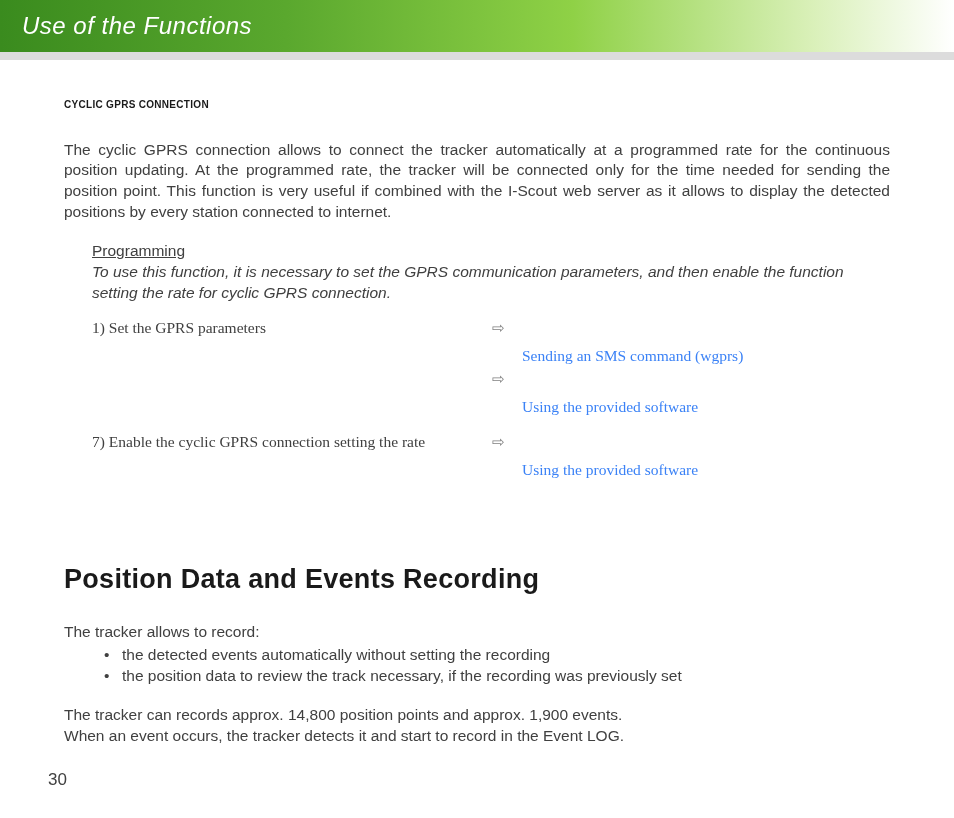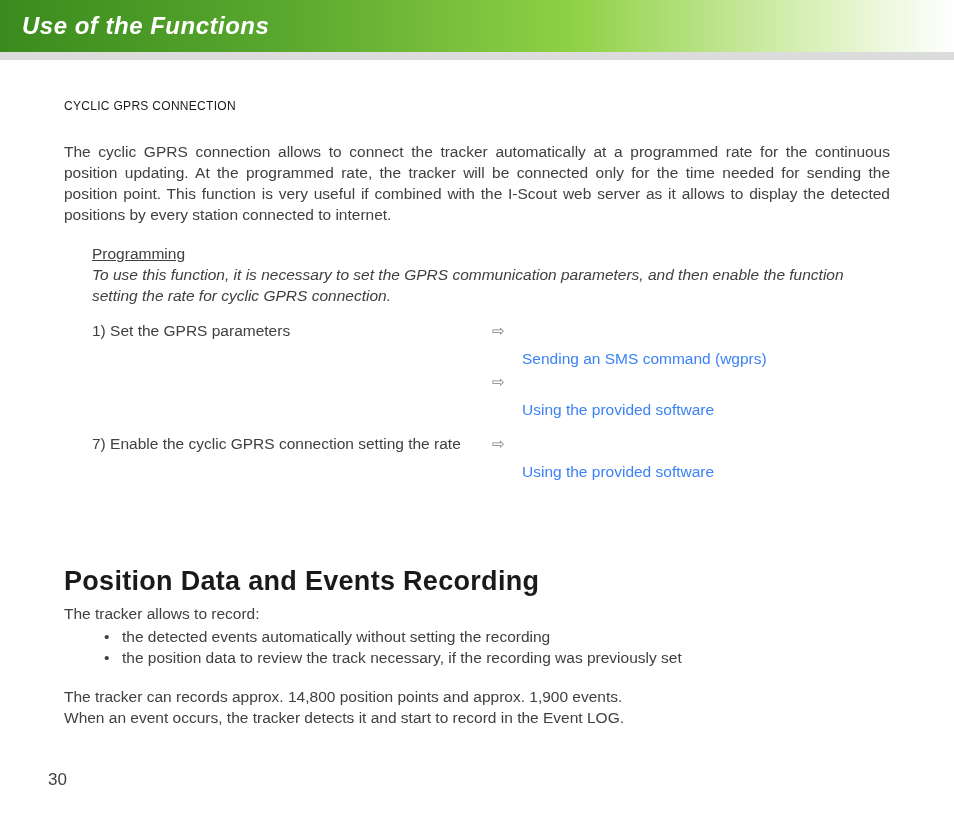--- a/index.html
+++ b/index.html
@@ -14,38 +14,38 @@
     width: 100%;
     height: 52px;
     background: linear-gradient(to right, #3a8b1e 0%, #5aa82e 30%, #8fd146 60%, #d9f0b8 85%, #ffffff 100%);
     display: flex;
     align-items: center;
     padding-left: 22px;
   }
   .header-title {
     color: #ffffff;
     font-size: 24px;
-    font-weight: bold;
+    font-weight: normal;
     font-style: italic;
     letter-spacing: 0.5px;
   }
   .gray-strip {
     width: 100%;
     height: 8px;
     background: #dcdcdc;
   }
   .content {
     padding: 38px 64px 0 64px;
     color: #404040;
     font-size: 15.5px;
     line-height: 1.35;
   }
   .sub-heading {
-    font-weight: 400;
-    font-size: 12px;
+    font-weight: 700;
+    font-size: 10px;
     letter-spacing: 0.3px;
     color: #1a1a1a;
     margin-bottom: 6px;
   }
   .intro-para {
     text-align: justify;
     margin-bottom: 18px;
     margin-top: 28px;
   }
   .prog-block {
@@ -54,20 +54,21 @@
   }
   .prog-label {
     text-decoration: underline;
   }
   .prog-text {
     text-align: justify;
     font-style: italic;
   }
   .steps {
     padding-left: 28px;
+    font-family: Liberation Serif, serif;
   }
   .step-row {
     display: flex;
     align-items: flex-start;
     margin-bottom: 2px;
   }
   .step-left {
     width: 400px;
     flex-shrink: 0;
   }
@@ -83,21 +84,21 @@
     flex: 1;
     margin-top: 28px;
   }
   .steps-gap { height: 12px; }
   .section-title {
     font-weight: 900;
     font-size: 27px;
     color: #1a1a1a;
     letter-spacing: 0.3px;
     margin-top: 80px;
-    margin-bottom: 4px;
+    margin-bottom: 25px;
   }
   .list-intro { margin-bottom: 2px; }
   .bullets {
     padding-left: 40px;
     margin-bottom: 18px;
   }
   .bullet-row { display: flex; }
   .bullet-dot {
     width: 18px;
     flex-shrink: 0;

